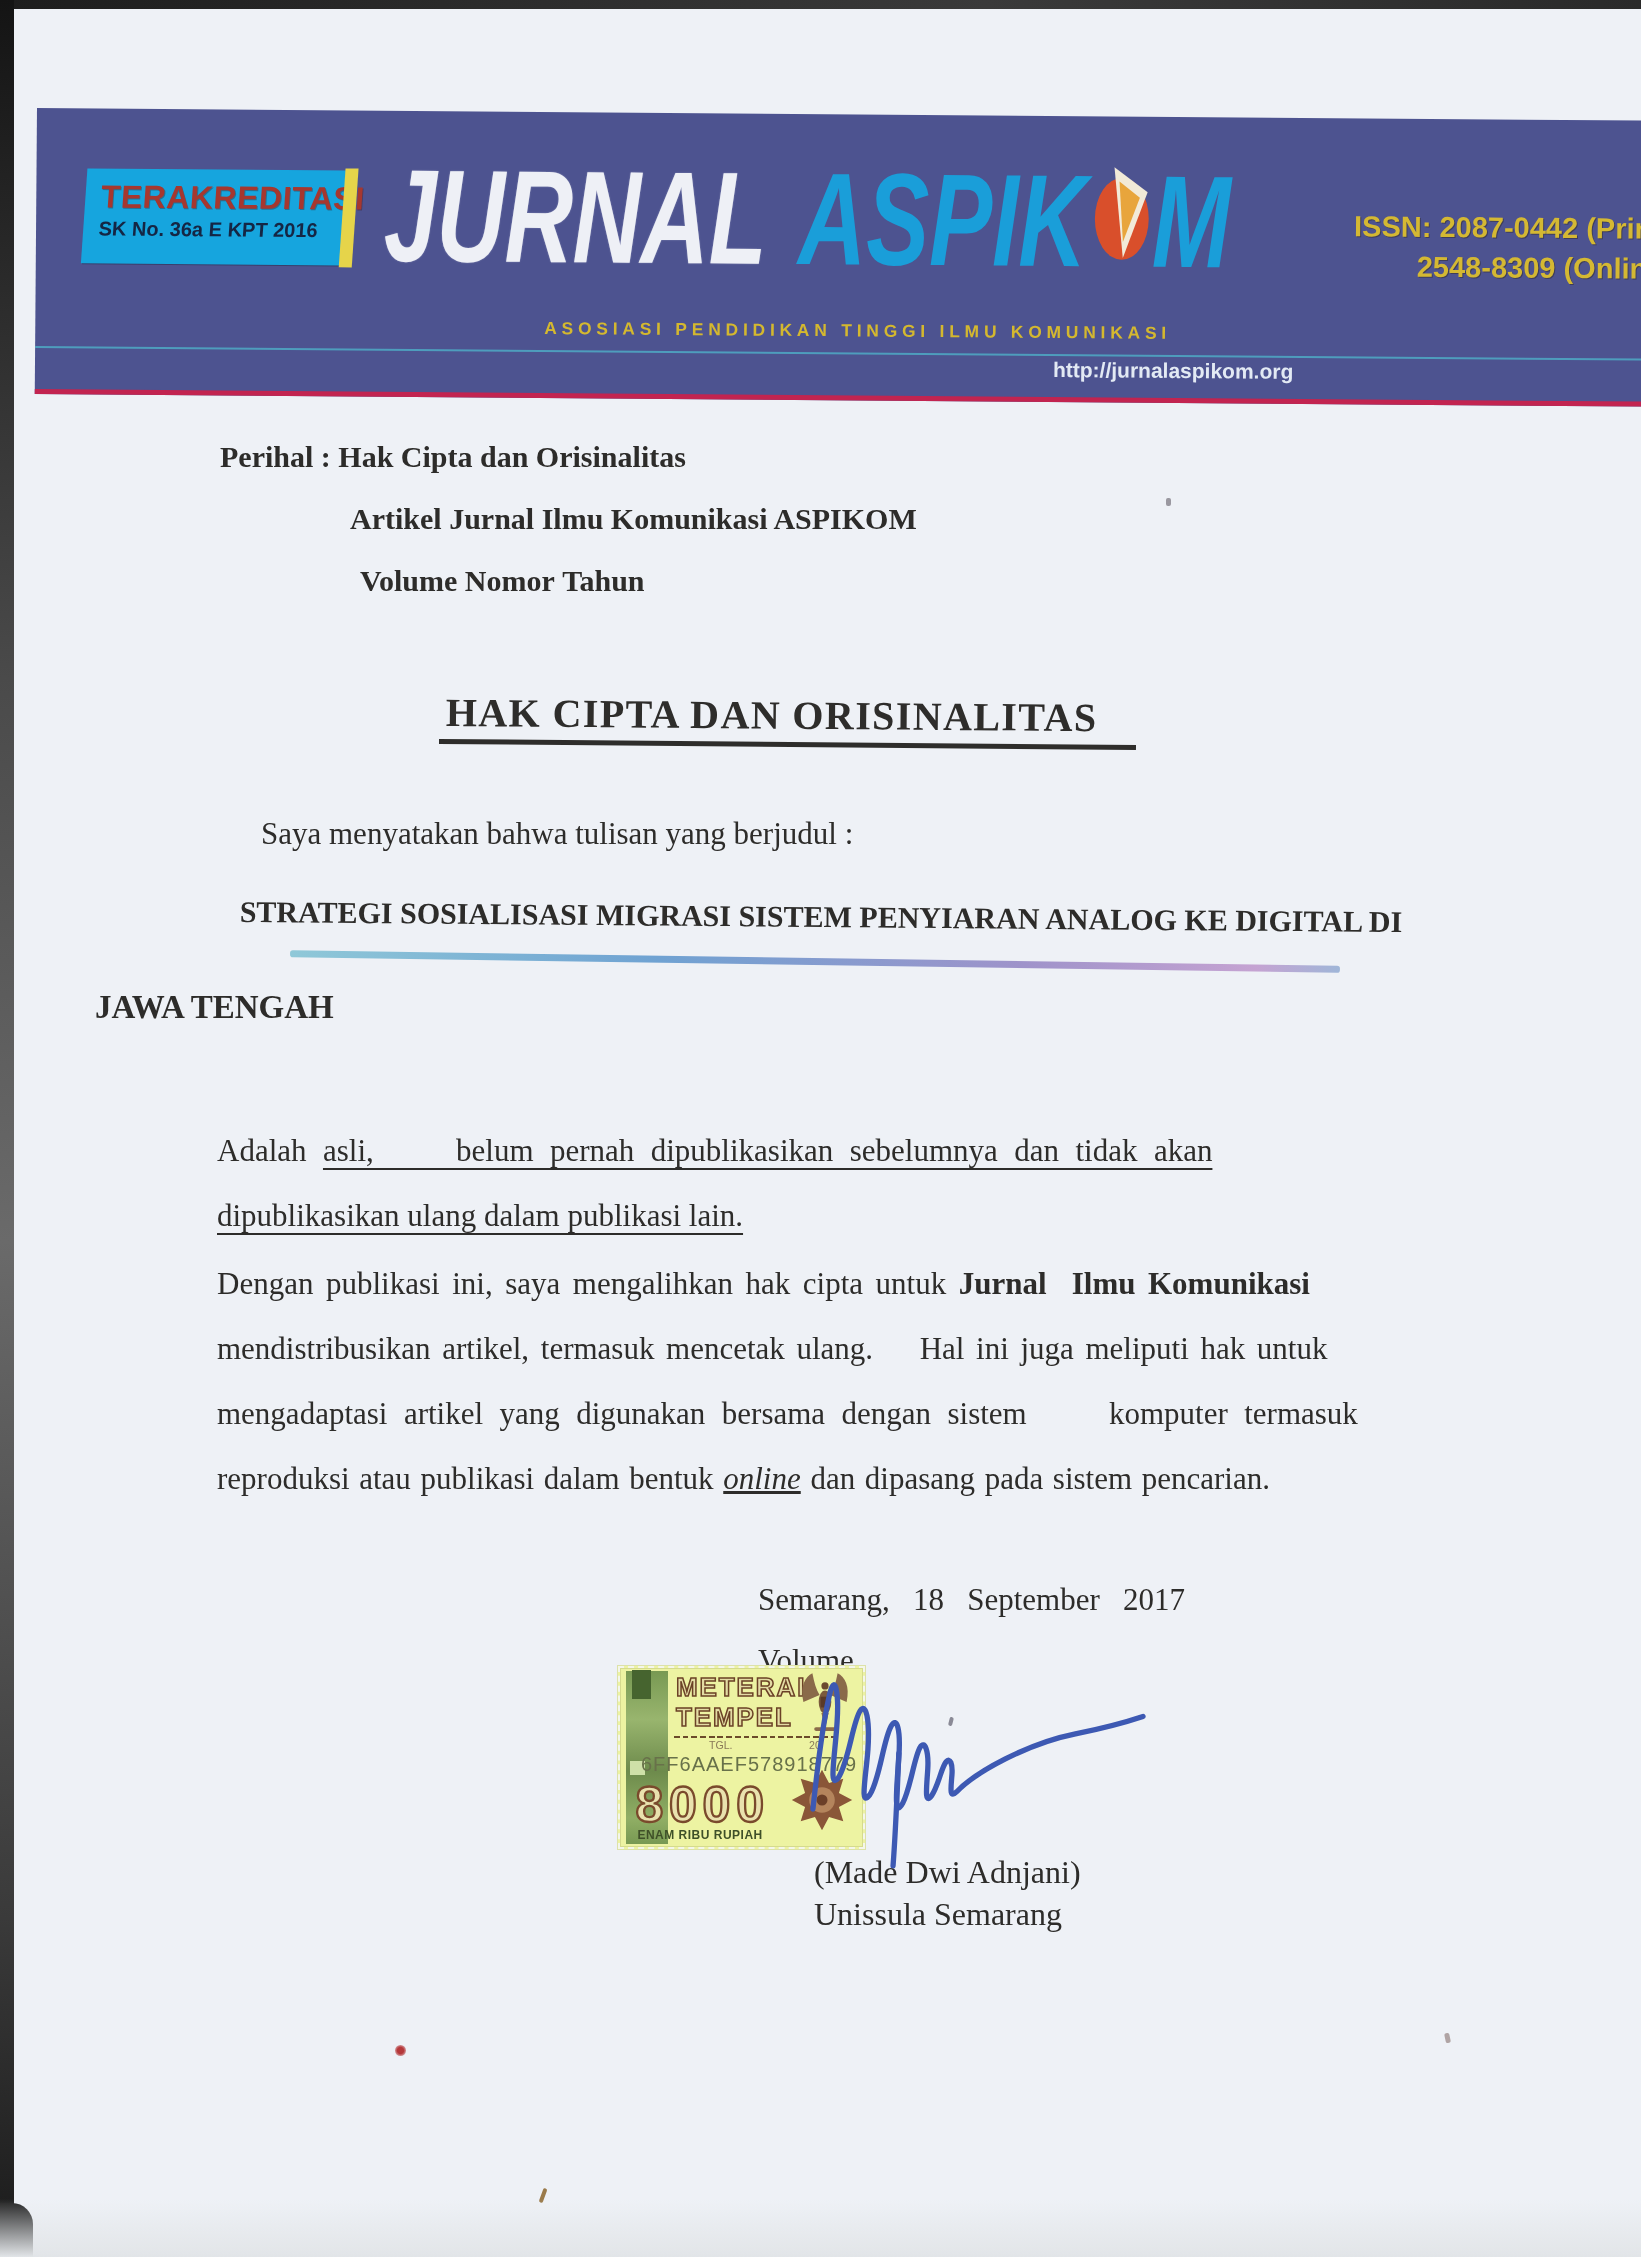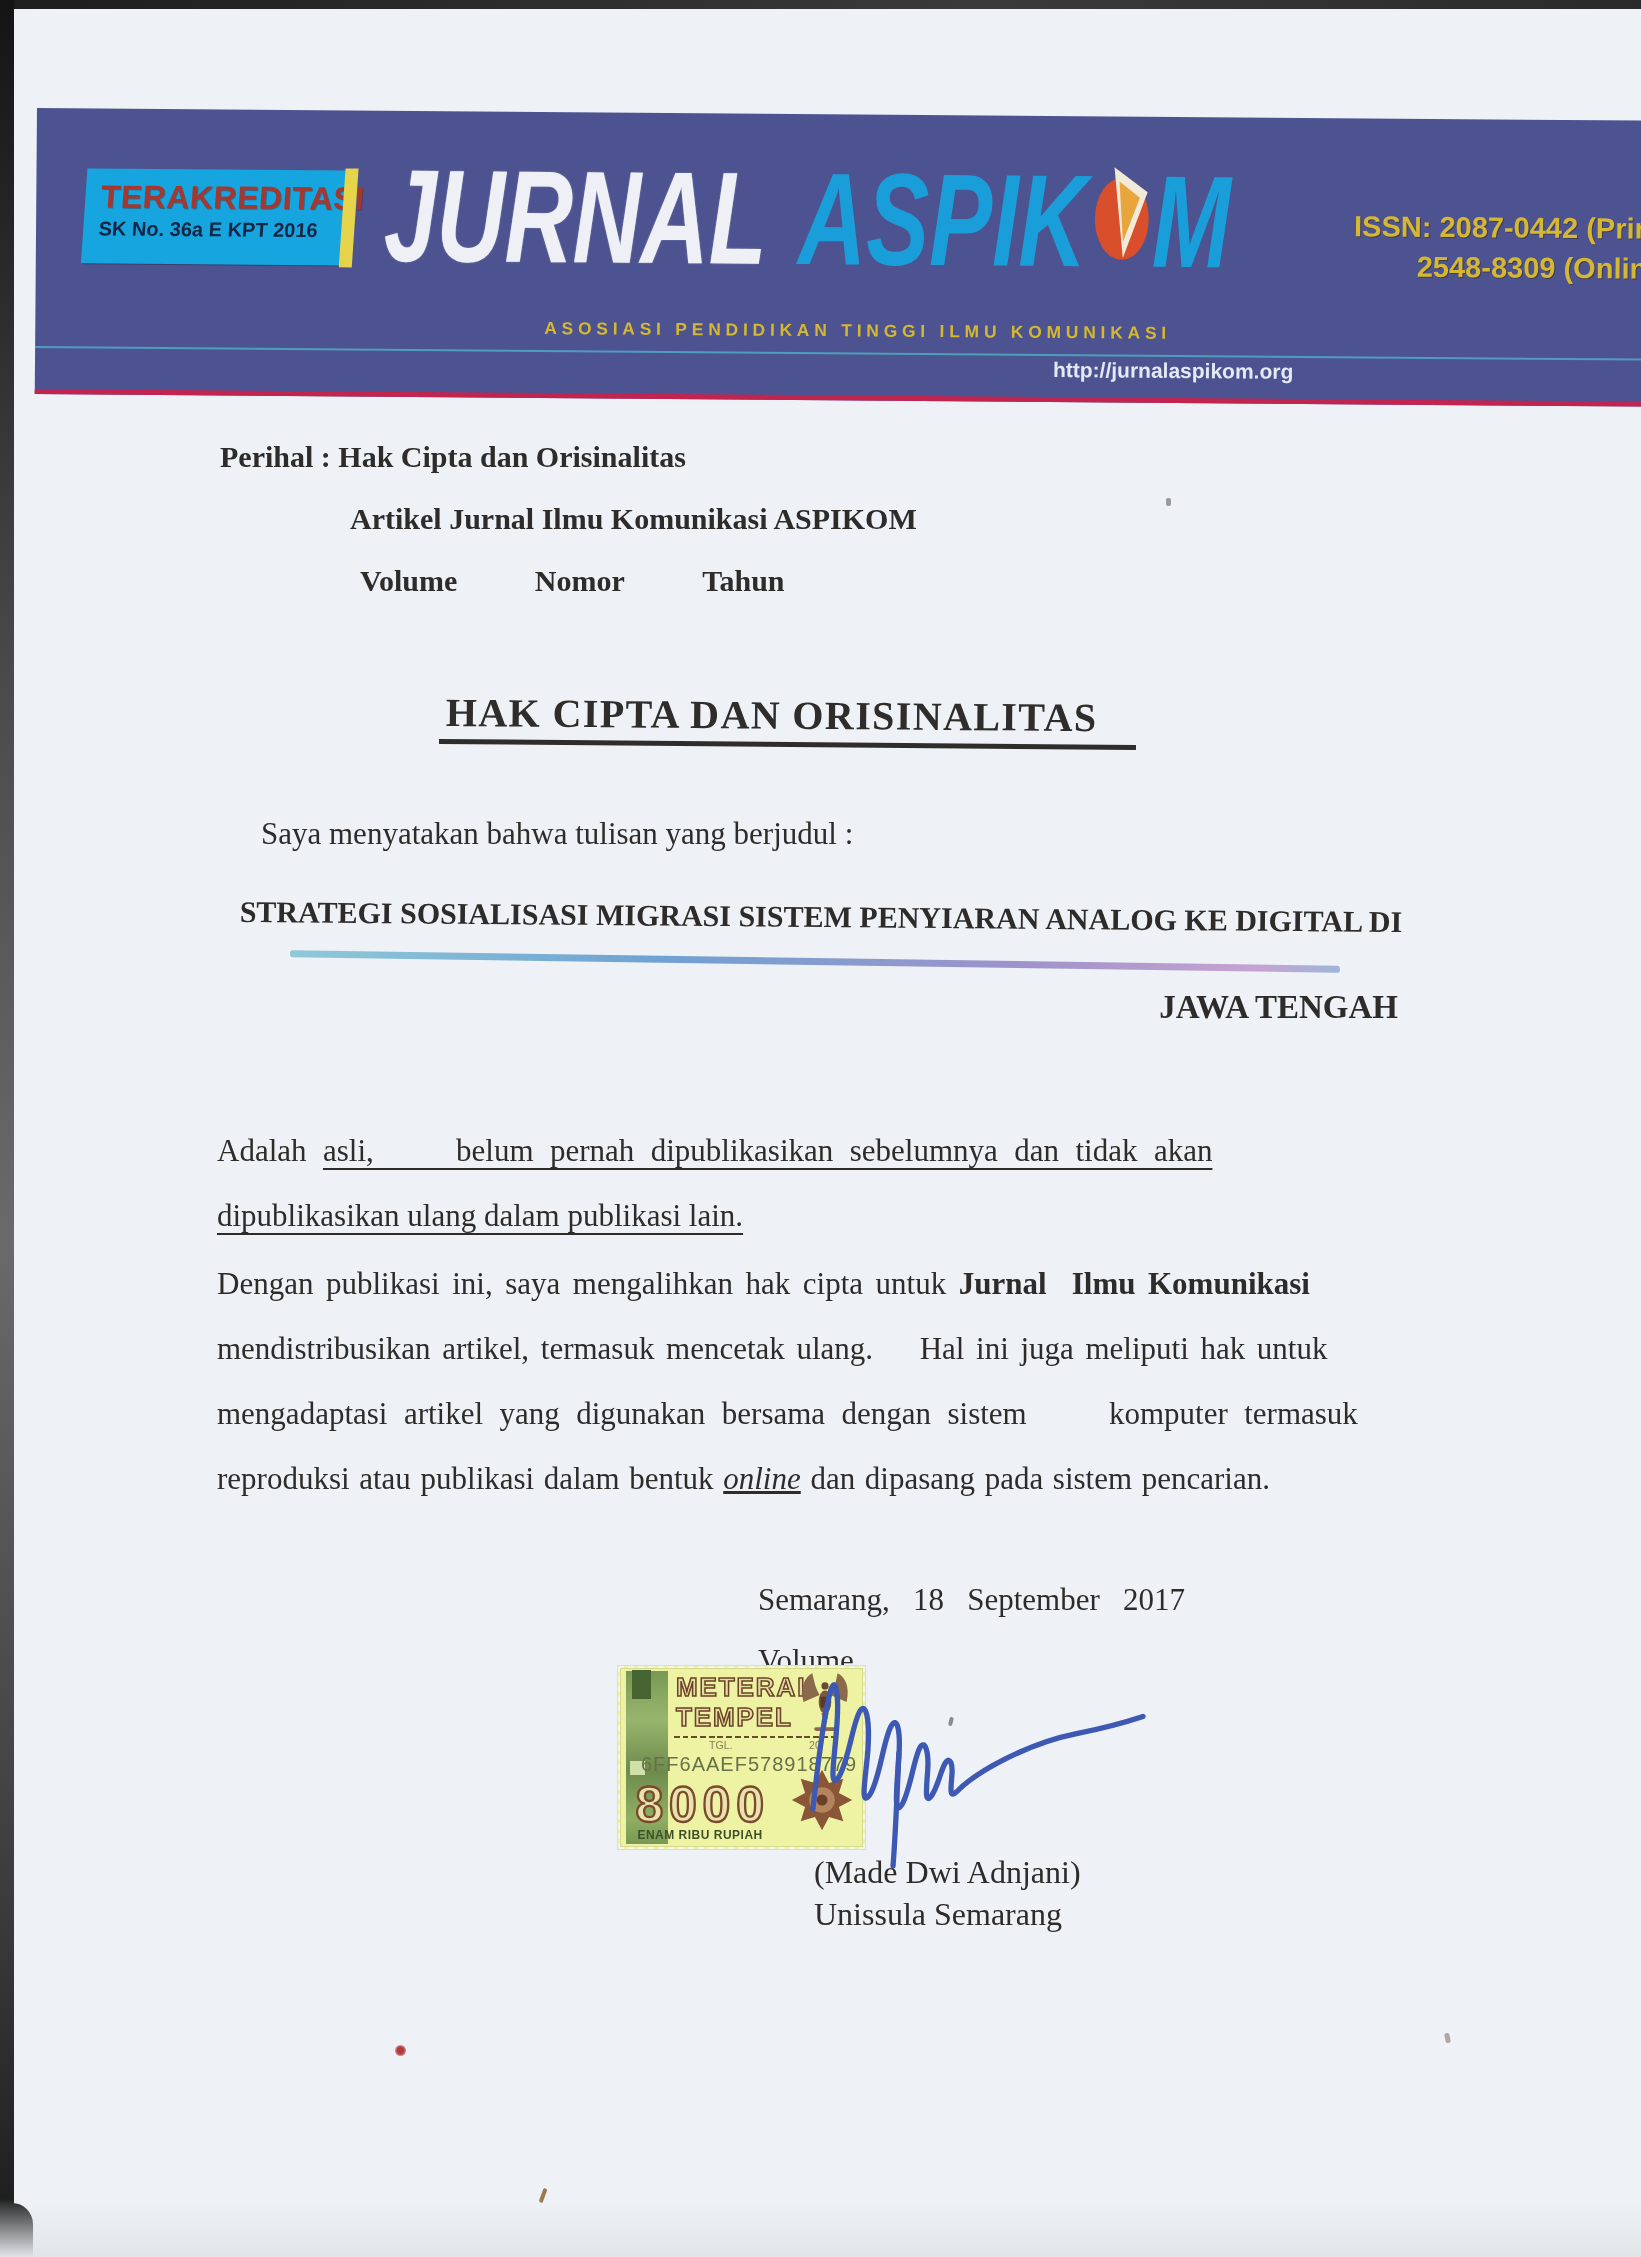--- a/index.html
+++ b/index.html
@@ -34,30 +34,30 @@
   .logo-o{width:89px;height:100px;margin:7.7px -1.9px 0 3.9px;flex:0 0 auto;}
   .tagline{position:absolute;left:509px;top:206px;font-weight:bold;font-size:17.4px;letter-spacing:4.8px;color:#d4b82f;white-space:nowrap;}
   .issn1{position:absolute;left:1318px;top:92px;font-weight:bold;font-size:29px;color:#d4b833;white-space:nowrap;text-shadow:1px 1px 0 rgba(40,30,10,.4);}
   .issn2{position:absolute;left:1381px;top:132px;font-weight:bold;font-size:29px;color:#d4b833;white-space:nowrap;text-shadow:1px 1px 0 rgba(40,30,10,.4);}
   .url{position:absolute;left:1018px;top:242px;font-weight:bold;font-size:21px;color:#e3eaf4;white-space:nowrap;}
   .subject{position:absolute;left:220px;top:442px;font-weight:bold;font-size:30px;line-height:1;}
   .subj-l1{position:absolute;left:0;top:0;white-space:nowrap;}
   .subj-l2{position:absolute;left:130px;top:62px;white-space:nowrap;}
   .subj-l3{position:absolute;left:140px;top:124px;white-space:nowrap;}
   .subj-field{display:inline-block;}
-  .subj-field+.subj-field{margin-left:70px;}
+  .subj-field+.subj-field{}
   .heading{position:absolute;left:446px;top:689px;font-weight:bold;font-size:40px;letter-spacing:1.4px;white-space:nowrap;
            transform:rotate(0.45deg);transform-origin:left top;color:#2e2d2b;}
   .heading-rule{position:absolute;left:439px;top:742px;width:697px;height:4.8px;background:#2e2d2b;transform:rotate(0.5deg);}
   .intro{position:absolute;left:261px;top:816px;font-size:31px;white-space:nowrap;}
   .art-title1{position:absolute;left:97px;top:900px;width:1448px;text-align:center;font-weight:bold;font-size:30px;white-space:nowrap;
               transform:rotate(0.5deg);transform-origin:center;}
   .art-underline{position:absolute;left:290px;top:958px;width:1050px;height:6.8px;border-radius:2.9px;transform:rotate(0.85deg);
               background:linear-gradient(90deg,#8fc8d8,#6fa2d2 35%,#9f93ca 70%,#c5a3d2 92%,#9fb6d8);}
-  .art-title2{position:absolute;left:95px;top:989px;width:1303px;text-align:right;font-weight:bold;font-size:33px;white-space:nowrap;}
+  .art-title2{position:absolute;left:95px;top:989px;width:1303px;text-align:left;font-weight:bold;font-size:33px;white-space:nowrap;}
   .para{position:absolute;font-size:31px;line-height:65px;}
   .p1{left:217px;top:1118px;width:1217px;}
   .p1 .l1{word-spacing:8.7px;}
   .u{text-decoration:underline;text-underline-offset:6.8px;text-decoration-thickness:2.4px;}
   .p2{left:217px;top:1251px;width:1255px;}
   .p2 .l1{word-spacing:4.8px;}
   .p2 .l2{word-spacing:6.8px;}
   .p2 .l3{word-spacing:3.9px;}
   .p2 .l4{word-spacing:8.7px;}
   .p2 .l5{word-spacing:1.9px;}

